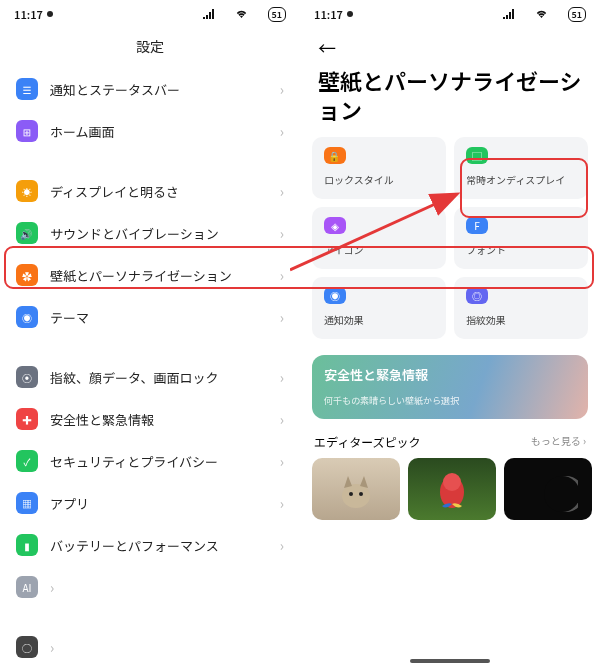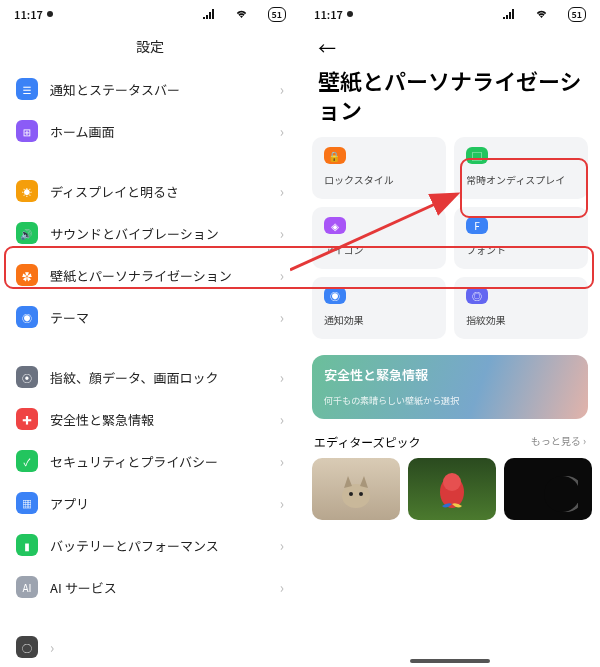--- a/index.html
+++ b/index.html
@@ -183,21 +183,20 @@
         <div class="icon" style="background:#22c55e">
           <span style="font-size:10px;color:#fff">▮</span>
         </div>
         <div class="lbl">バッテリーとパフォーマンス</div>
         <div class="chev">›</div>
       </div>
       <div class="row gap-below">
         <div class="icon" style="background:#9ca3af">
           <span style="font-size:10px;color:#fff">AI</span>
         </div>
-        <div class="lbl">AI サービス</div>
         <div class="chev">›</div>
       </div>
       <div class="row">
         <div class="icon" style="background:#444">
           <span style="font-size:10px;color:#fff">◯</span>
         </div>
         <div class="chev">›</div>
       </div>
     </div>
 </div>

